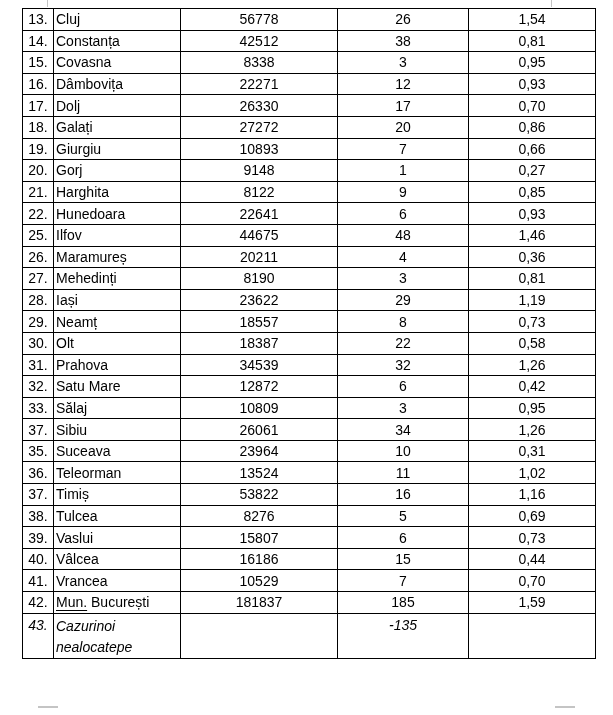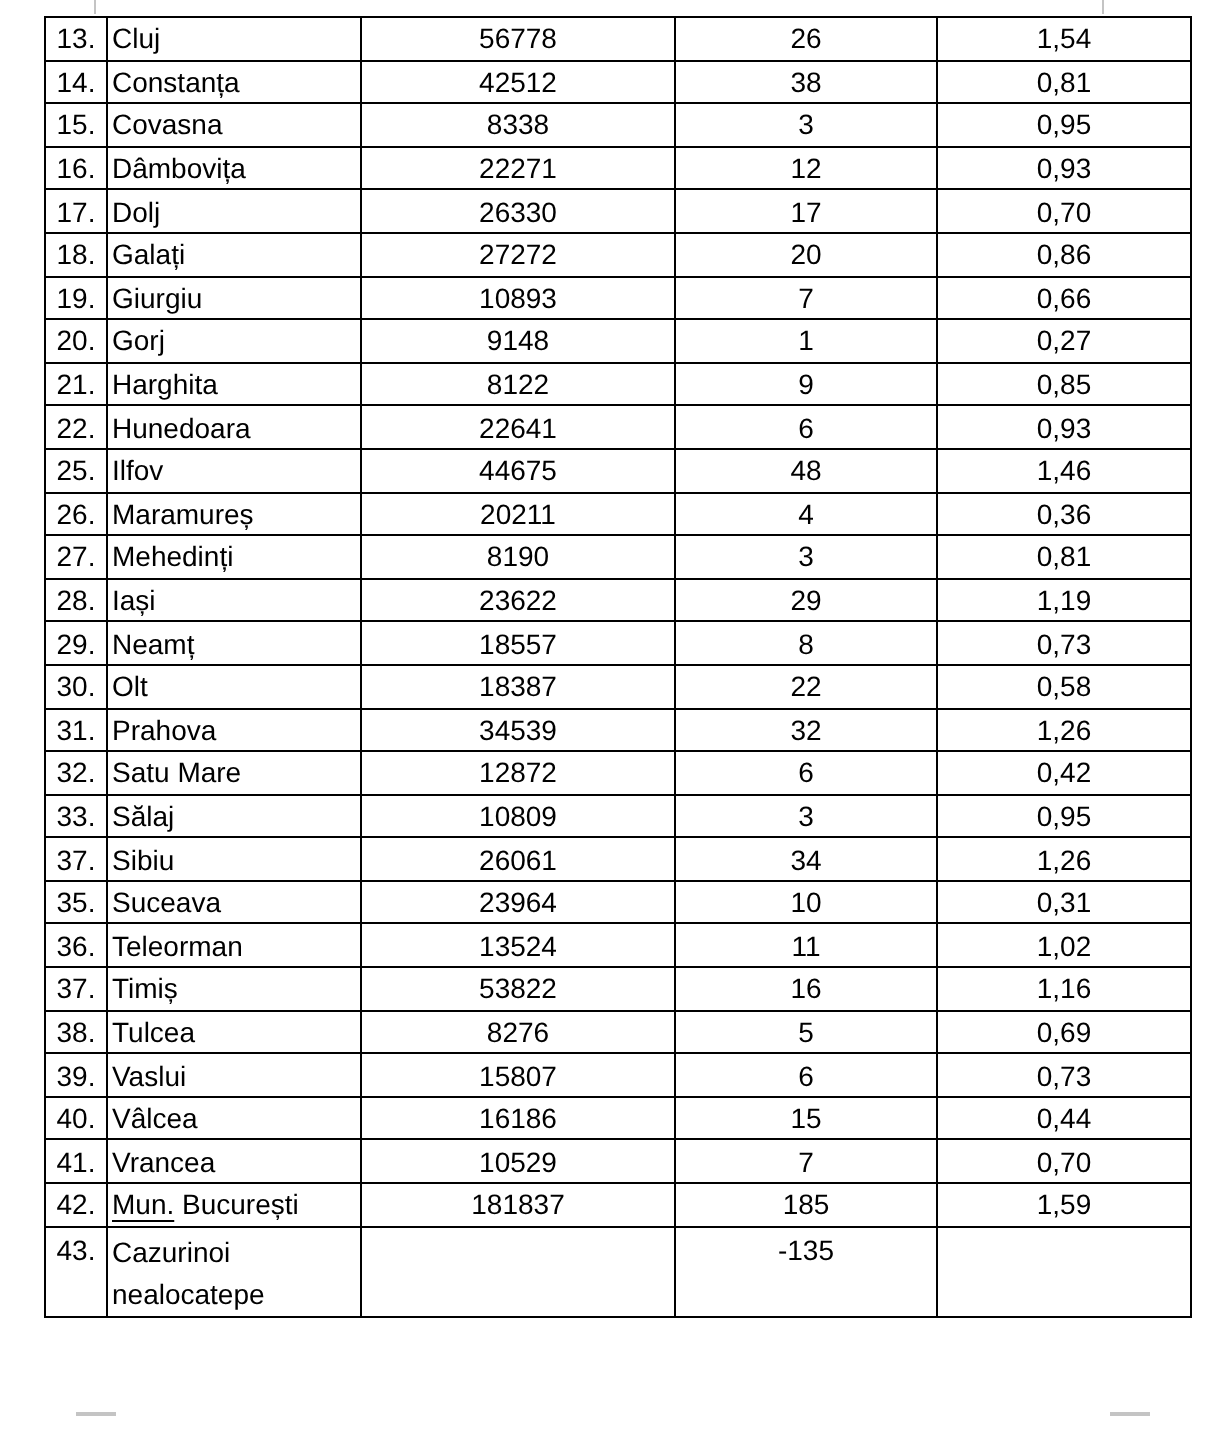--- a/index.html
+++ b/index.html
@@ -35,21 +35,21 @@
   }
   table.doc-table td {
     border: 1px solid #000000;
     padding: 0 2px;
     vertical-align: middle;
     overflow: hidden;
     white-space: nowrap;
     line-height: 18px;
   }
   tr.row { height: 21.6px; }
-  tr.row-tall { height: 44px; }
+  tr.row-tall { height: 44px; font-style: italic; }
   tr.row-tall td { vertical-align: top; padding-top: 2px; }
 
   td.c-no   { text-align: center; }
   td.c-name { text-align: left; padding-left: 7px; padding-right: 5px; }
   td.c-num  { text-align: center; }
 
   .squiggle {
     text-decoration-line: underline;
     text-decoration-style: wavy;
     text-decoration-color: #e03a3a;

